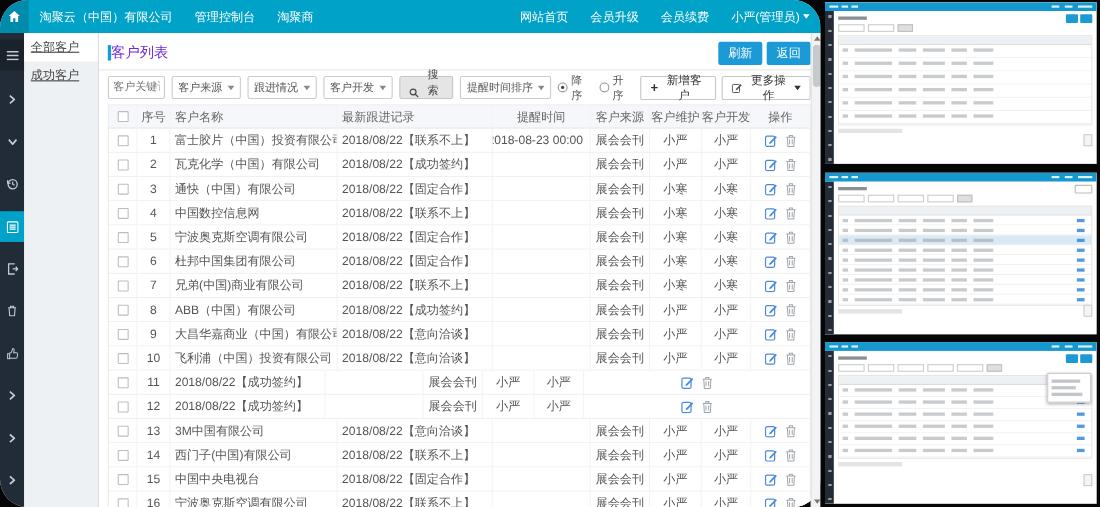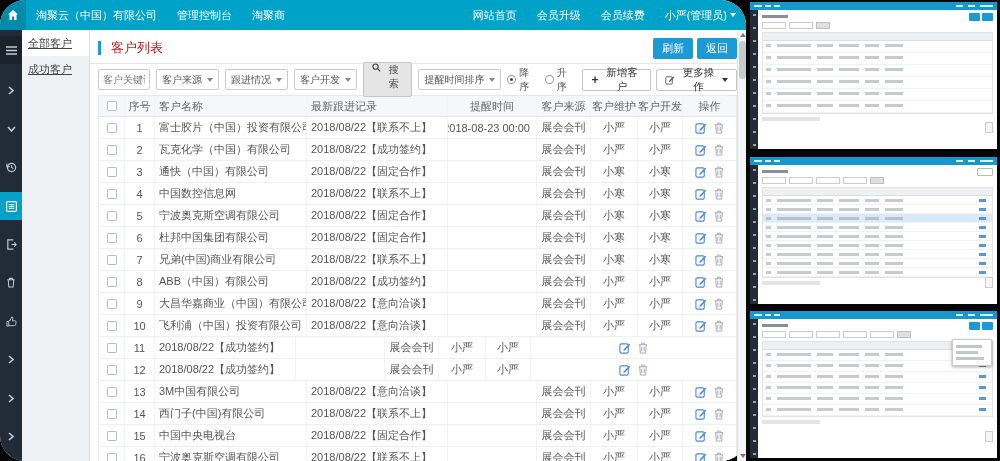--- a/index.html
+++ b/index.html
@@ -29,30 +29,30 @@
 
   
   .subbar { width:68px; background:#EEF1F4; border-right:1px solid #D9DEE3; flex:none; }
   .subitem { height:26px; line-height:26px; padding-left:6px; font-size:11px; color:#444; cursor:pointer; white-space:nowrap;text-decoration:underline; }
   .subitem.selected { background:#fff; }
 
   
   .content { flex:1; background:#fff; padding:0 9px 0 8px; overflow:hidden; }
   .page-head { height:33px; display:flex; align-items:center; padding-top:3px; }
   .title-bar { width:3px; height:14px; background:#1C9AD6; }
-  .page-title { font-size:13px; color:#b91c1c; margin-left:10px; }
+  .page-title { font-size:13px; color:#6d28d9; margin-left:0; }
   .head-btns { margin-left:auto; display:flex; gap:4px; }
   .btn-blue { background:#1C9AD6; color:#fff; border:none; border-radius:2px; height:21px; padding:0 9px; font-size:11px; font-family:inherit; cursor:pointer; }
   .divider { border-bottom:1px solid #E7E7E7; margin:0 -9px 0 -8px; }
 
   .filter-row { height:31px; display:flex; align-items:center; gap:6px; }
   .f-input { width:52px; height:21px; border:1px solid #CCC; border-radius:2px; font-size:10px; padding:0 4px; color:#555; font-family:inherit; }
   .f-select { height:21px; border:1px solid #CCC; border-radius:2px; background:#fff; color:#555; font-size:10px; display:flex; align-items:center; padding:0 5px; gap:5px; cursor:pointer; white-space:nowrap; }
   .f-select .caret { border-top-color:#888; }
-  .btn-search { height:35px; background:#E5E5E5; border:1px solid #C6C6C6; border-radius:2px; font-size:10px; color:#444; display:flex; align-items:flex-start; gap:3px; padding:0 8px; cursor:pointer; font-family:Liberation Sans, sans-serif; }
+  .btn-search { height:21px; background:#E5E5E5; border:1px solid #C6C6C6; border-radius:2px; font-size:10px; color:#444; display:flex; align-items:flex-end; gap:3px; padding:0 8px; cursor:pointer; font-family:Liberation Sans, sans-serif; }
   .radio-wrap { display:flex; align-items:center; gap:3px; font-size:10px; color:#555; cursor:pointer; }
   .radio { width:9px; height:9px; border:1px solid #999; border-radius:50%; position:relative; background:#fff; }
   .radio.checked::after { content:""; position:absolute; left:2px; top:2px; width:3px; height:3px; border-radius:50%; background:#444; }
   .right-btns { margin-left:auto; display:flex; gap:5px; }
   .btn-white { height:22px; background:#fff; border:1px solid #C6C6C6; border-radius:2px; font-size:10.5px; color:#333; display:flex; align-items:center; gap:3px; padding:0 8px; cursor:pointer; font-family:inherit; }
   .plus { font-weight:bold; font-size:12px; }
 
   
   .table { border:1px solid #E8E8E8; font-size:11px; }
   .thead { display:flex; align-items:center; background:#F5F7FA; color:#666; height:21px; border-bottom:1px solid #E4E4E4; }

